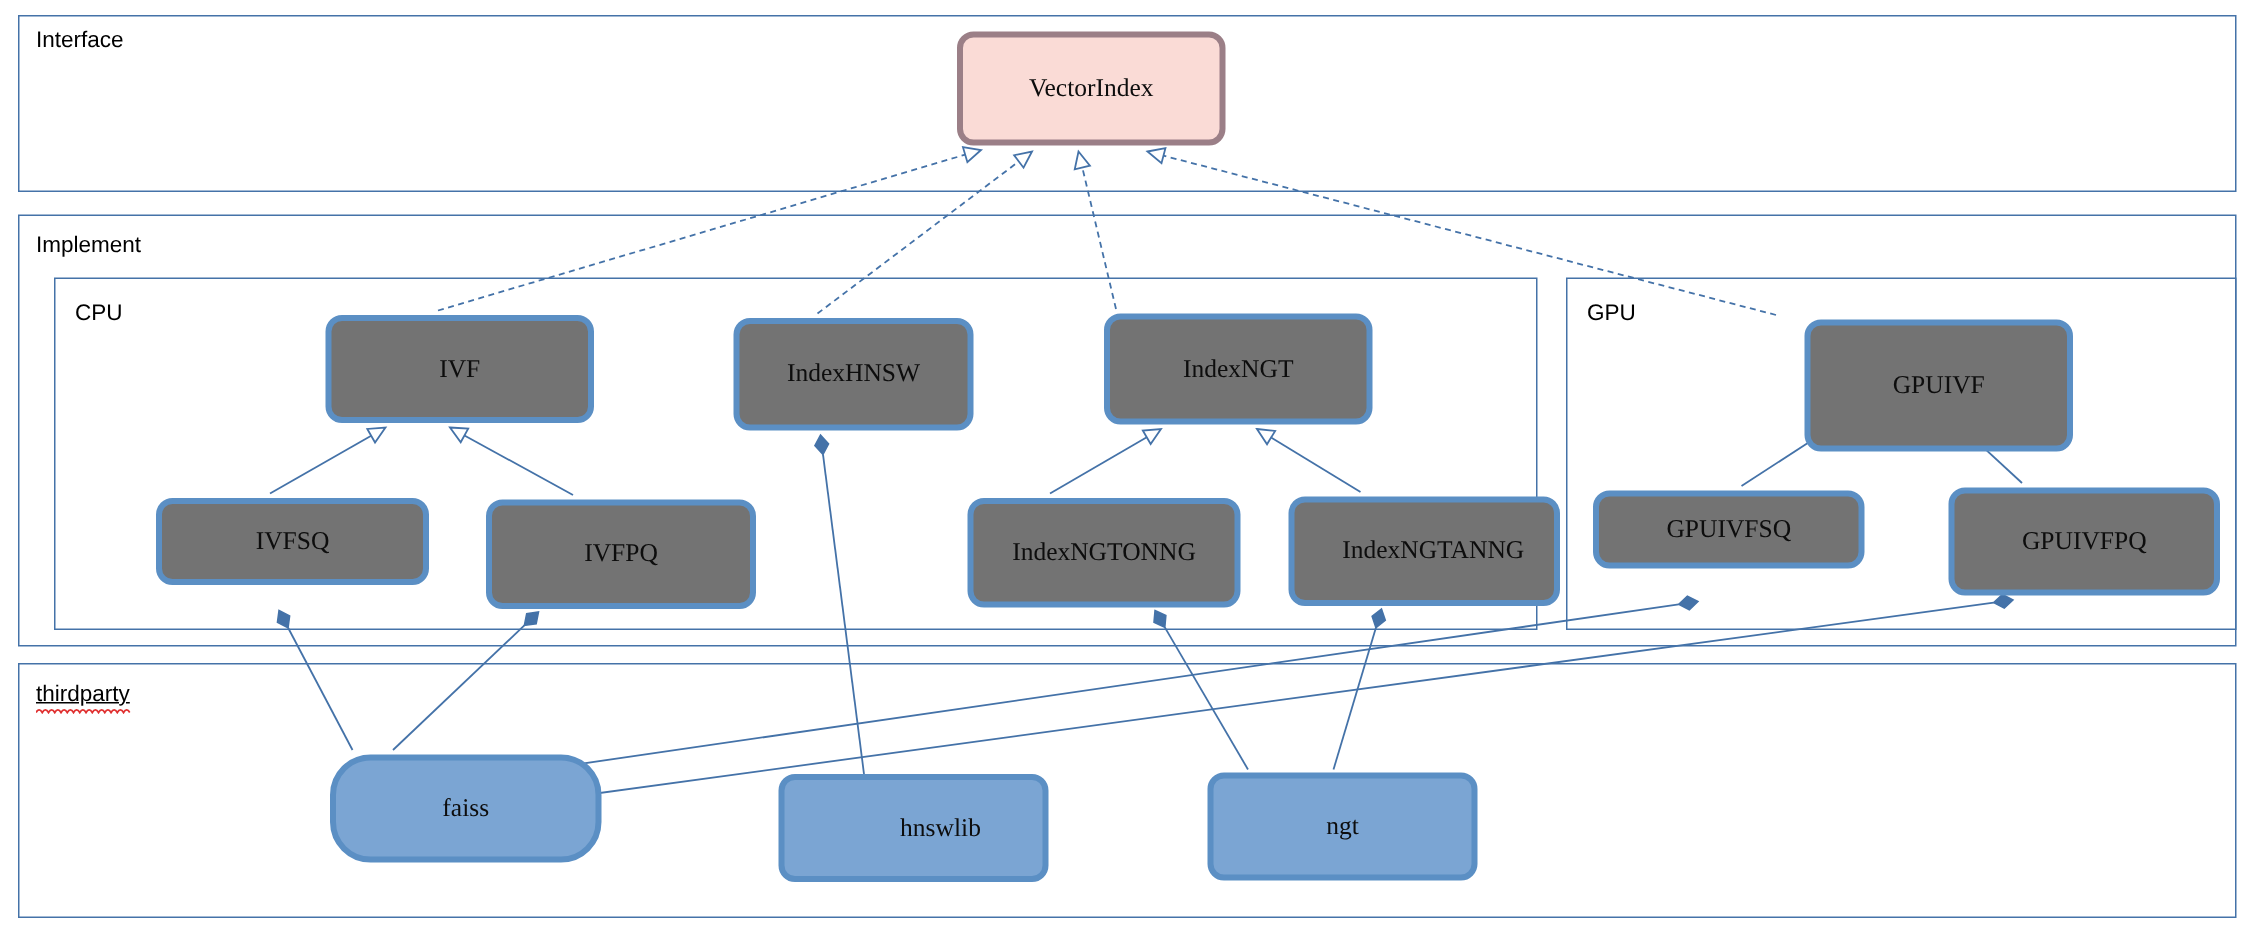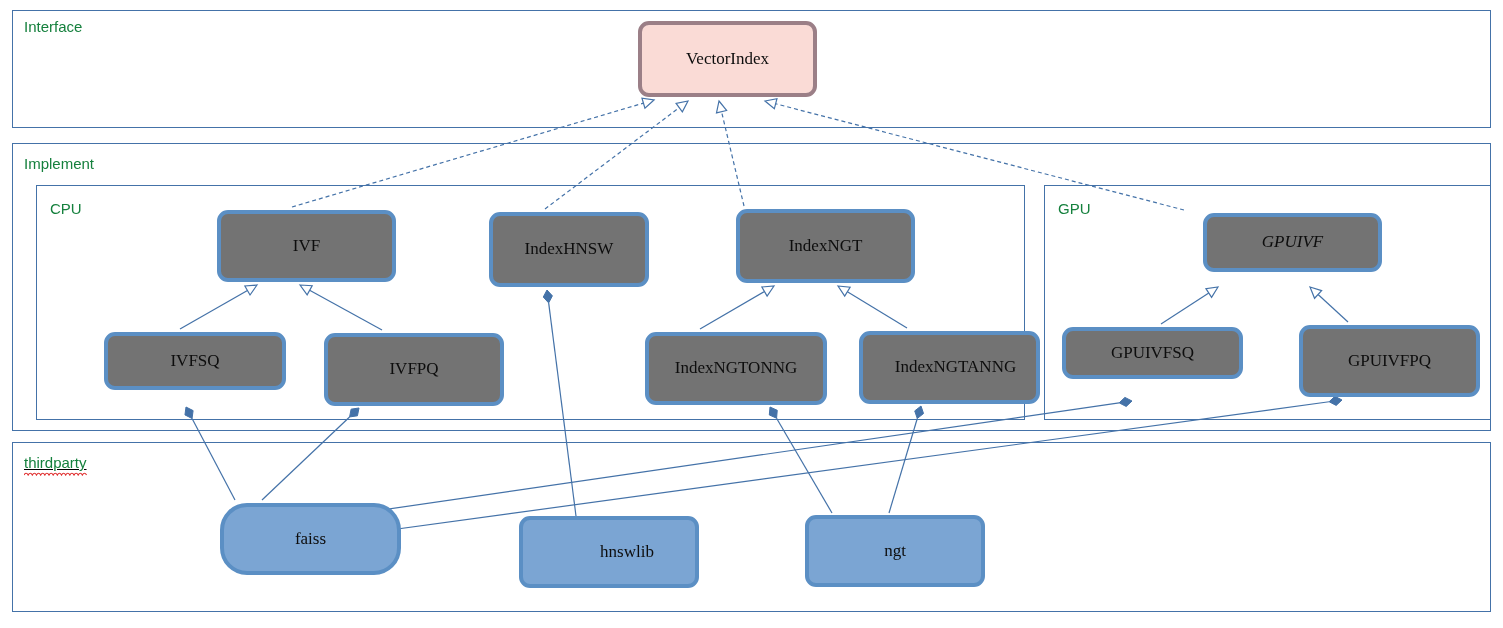--- a/index.html
+++ b/index.html
@@ -25,21 +25,21 @@
   .container-box {
     position: absolute;
     border: 1px solid #4472a8;
     background: transparent;
     z-index: 2;
   }
   .container-label {
     position: absolute;
     font-family: "Liberation Sans", sans-serif;
     font-size: 15px;
-    color: #15803d;
+    color: #000000;
     white-space: nowrap;
     z-index: 3;
     letter-spacing: 0px;
   }
   .container-label.spell-error {
     text-decoration: underline;
     text-decoration-color: #000000;
   }
   .squiggle {
     position: absolute;
@@ -156,21 +156,21 @@
       <div class="container-box" style="left: 12px; top: 442px; width: 1479px; height: 170px; border-color: rgb(68, 114, 168);"></div>
       <div class="container-label spell-error" style="left: 24px; top: 454px;">thirdparty<svg class="squiggle" viewBox="0 0 60 5" preserveAspectRatio="none">
           <path d="M0 4 q 2 -3.5 4 0 q 2 -3.5 4 0 q 2 -3.5 4 0 q 2 -3.5 4 0 q 2 -3.5 4 0 q 2 -3.5 4 0 q 2 -3.5 4 0 q 2 -3.5 4 0 q 2 -3.5 4 0 q 2 -3.5 4 0 q 2 -3.5 4 0 q 2 -3.5 4 0 q 2 -3.5 4 0 q 2 -3.5 4 0 q 2 -3.5 4 0" fill="none" stroke="#e03131" stroke-width="1.2"></path>
         </svg></div>
     </div>
   <div id="nodes">
       <div class="node iface" style="left: 605px; top: 21px; width: 179px; height: 76px;">VectorIndex</div>
       <div class="node impl" style="left: 184px; top: 210px; width: 179px; height: 72px;">IVF</div>
       <div class="node impl" style="left: 456px; top: 212px; width: 160px; height: 75px; text-align: center;">IndexHNSW</div>
       <div class="node impl" style="left: 703px; top: 209px; width: 179px; height: 74px;">IndexNGT</div>
-      <div class="node impl" style="left: 1170px; top: 213px; width: 179px; height: 59px; font-style: italic;">GPUIVF</div>
+      <div class="node impl" style="left: 1170px; top: 213px; width: 179px; height: 88px;">GPUIVF</div>
       <div class="node impl" style="left: 71px; top: 332px; width: 182px; height: 58px;">IVFSQ</div>
       <div class="node impl" style="left: 291px; top: 333px; width: 180px; height: 73px;">IVFPQ</div>
       <div class="node impl" style="left: 612px; top: 332px; width: 182px; height: 73px;">IndexNGTONNG</div>
       <div class="node impl" style="left: 826px; top: 331px; width: 181px; height: 73px; padding-left: 12px;">IndexNGTANNG</div>
       <div class="node impl" style="left: 1029px; top: 327px; width: 181px; height: 52px;">GPUIVFSQ</div>
       <div class="node impl" style="left: 1266px; top: 325px; width: 181px; height: 72px;">GPUIVFPQ</div>
       <div class="node third" style="left: 187px; top: 503px; width: 181px; height: 72px; border-radius: 27px;">faiss</div>
       <div class="node third" style="left: 486px; top: 516px; width: 180px; height: 72px; padding-left: 36px;">hnswlib</div>
       <div class="node third" style="left: 772px; top: 515px; width: 180px; height: 72px;">ngt</div>
     </div>

